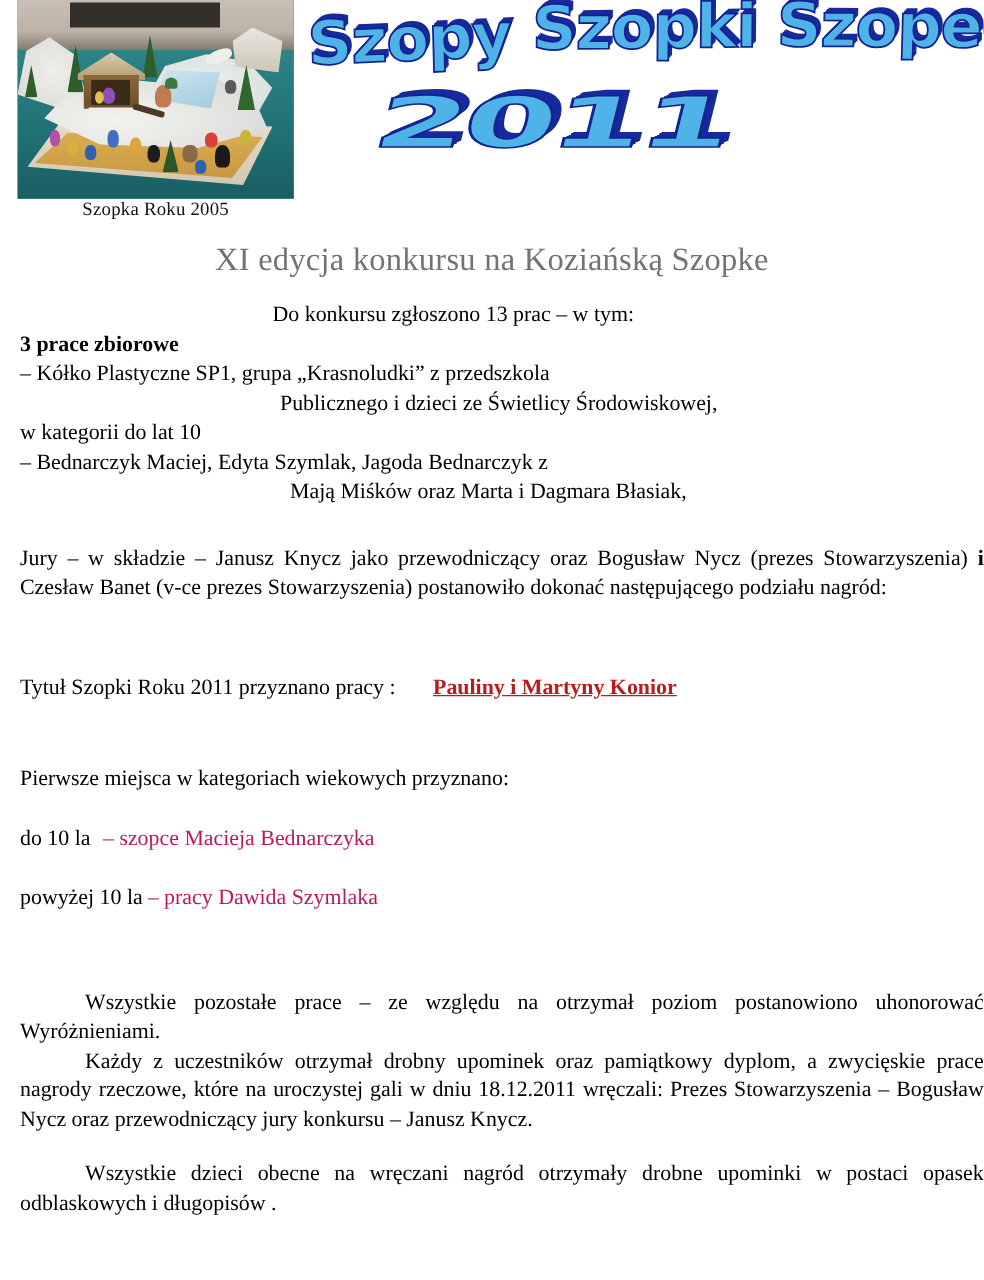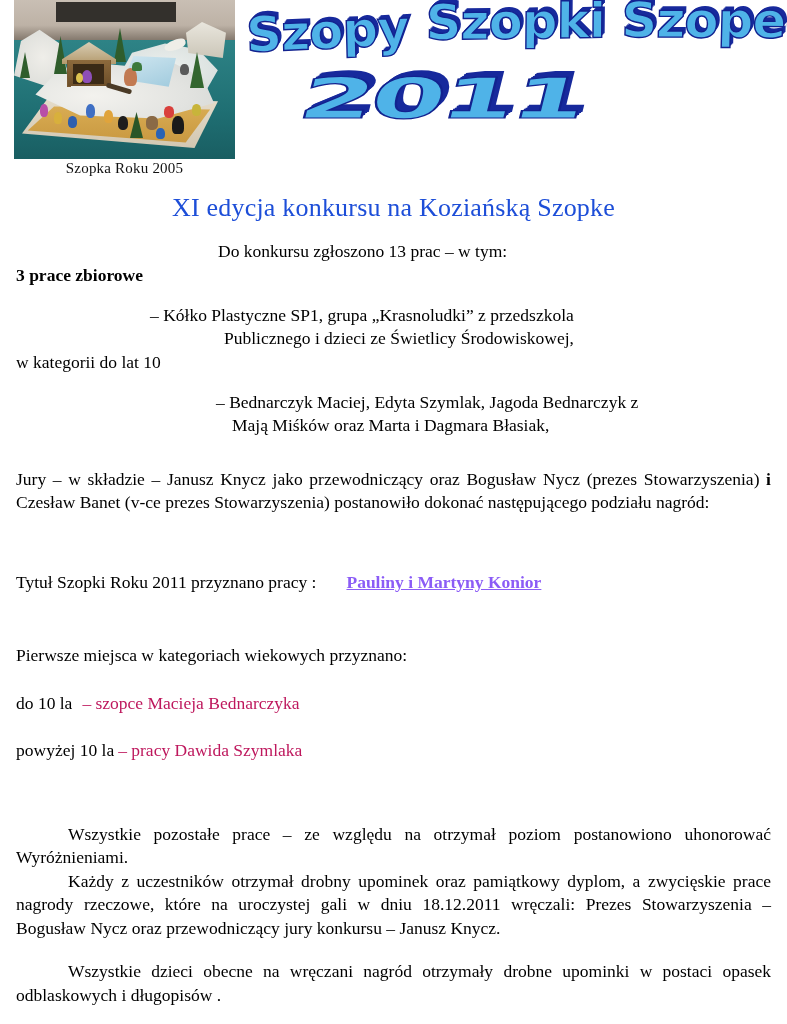--- a/index.html
+++ b/index.html
@@ -210,55 +210,54 @@
 
   
   #doc-title {
     position: absolute;
     left: 0;
     top: 193px;
     width: 787px;
     text-align: center;
     font-family: "Liberation Serif", "DejaVu Serif", serif;
     font-size: 26px;
-    color: #1d4ed8;
+    color: #737373;
     letter-spacing: .2px;
   }
 
   
   #content {
     position: absolute;
     left: 0;
     top: 240px;
     width: 787px;
     font-size: 17.5px;
     line-height: 23.5px;
   }
-  .pad { padding-left: 16px; padding-right: 28px; }
+  .pad { padding-left: 16px; padding-right: 28px; flex-direction: column; }
 
   .ln { white-space: nowrap; }
   .ind-218 { padding-left: 218px; }
   .ind-220 { padding-left: 224px; }
   .ind-230 { padding-left: 232px; }
   .b { font-weight: 700; }
 
   .row { display: flex; }
   .row .lab { flex: 0 0 auto; }
-  .row .val { flex: 1 1 auto; margin-top: 40px; }
+  .row .val { flex: 1 1 auto; }
 
   .para {
     padding-left: 16px;
-    padding-right: 16px;
     text-align: justify;
     line-height: 23.5px;
   }
   .para-ind { text-indent: 52px; }
 
   .red { color: #be185d; }
-  .red-b-u { color: #8b5cf6; font-weight: 700; text-decoration: underline; }
+  .red-b-u { color: #b91c1c; font-weight: 700; text-decoration: underline; }
 
   .sp-10 { height: 10px; }
   .sp-16 { height: 16px; }
   .sp-20 { height: 20px; }
   .sp-24 { height: 24px; }
   .sp-30 { height: 30px; }
   .sp-40 { height: 40px; }
 </style>
 </head>
 <body>

